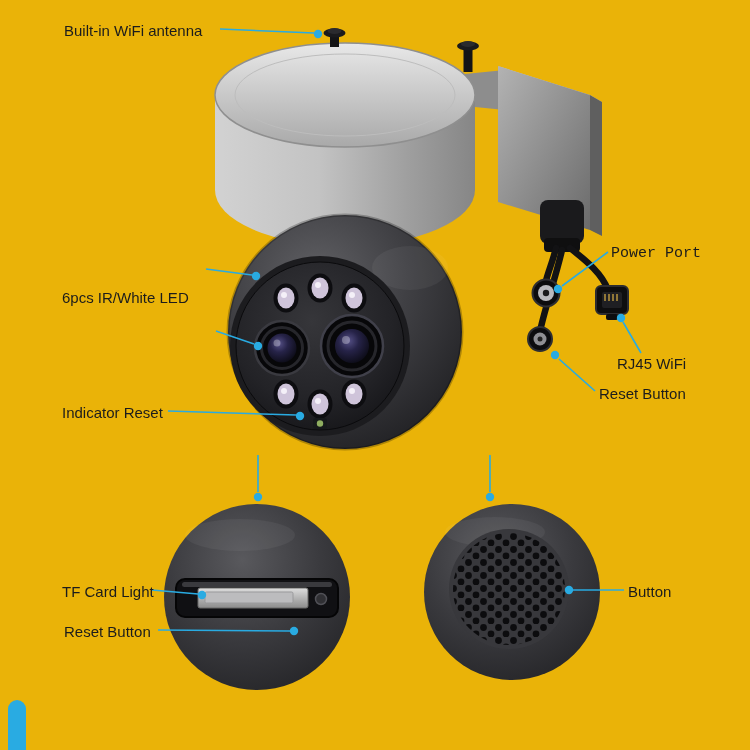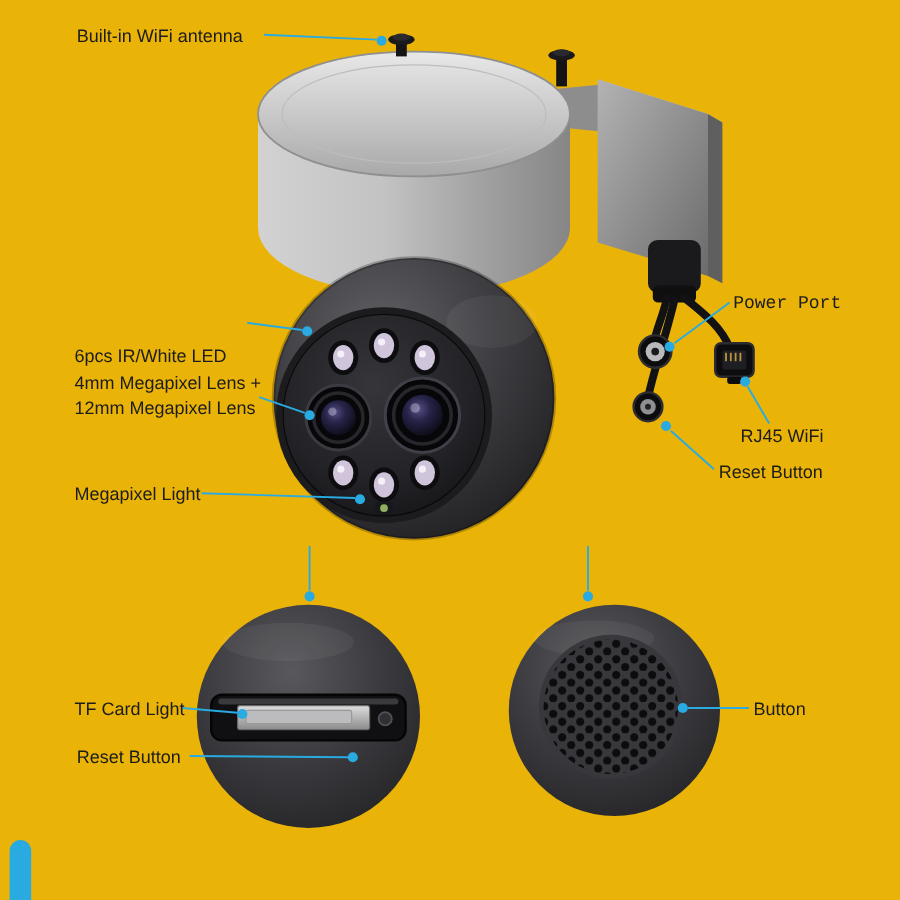--- a/index.html
+++ b/index.html
@@ -235,23 +235,21 @@
       <circle class="acc-f" cx="569" cy="590" r="4.2" fill="#29abe2"></circle>
       <circle class="acc-f" cx="258" cy="497" r="4.2" fill="#29abe2"></circle>
       <circle class="acc-f" cx="490" cy="497" r="4.2" fill="#29abe2"></circle>
     </g>
 
     <rect class="acc-f" x="8" y="700" width="18" height="64" rx="9" fill="#29abe2"></rect>
   </svg>
 
   <div class="label lbl-wifi">Built-in WiFi antenna</div>
   <div class="label lbl-ir">6pcs IR/White LED</div>
-  <div class="label lbl-lens">4mm Megapixel Lens +
-12mm Megapixel Lens</div>
-  <div class="label lbl-ind">Megapixel Light</div>
+  <div class="label lbl-ind">Indicator Reset</div>
   <div class="label lbl-power">Power Port</div>
   <div class="label lbl-rj45">RJ45 WiFi</div>
   <div class="label lbl-resetr">Reset Button</div>
   <div class="label lbl-tf">TF Card Light</div>
   <div class="label lbl-resetb">Reset Button</div>
   <div class="label lbl-speaker">Button</div>
 
 </div>
 
 </body></html>

